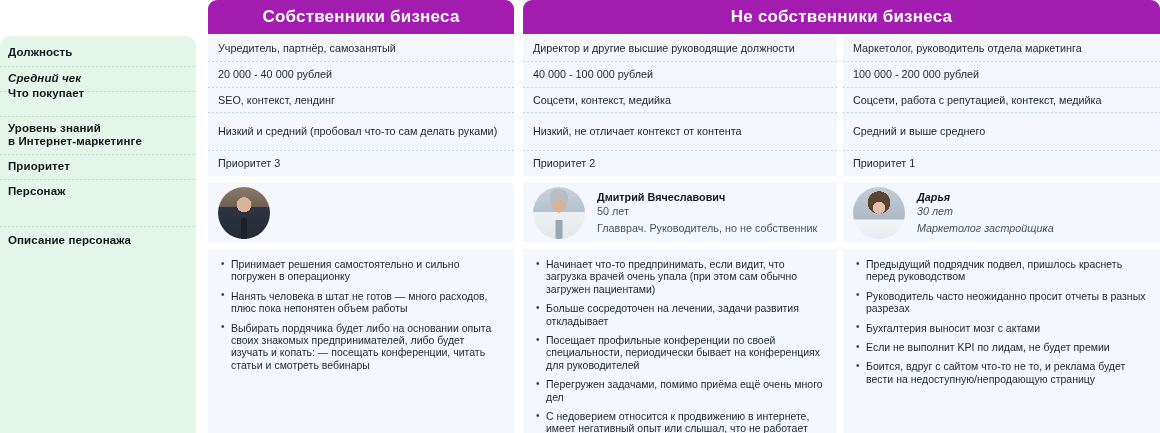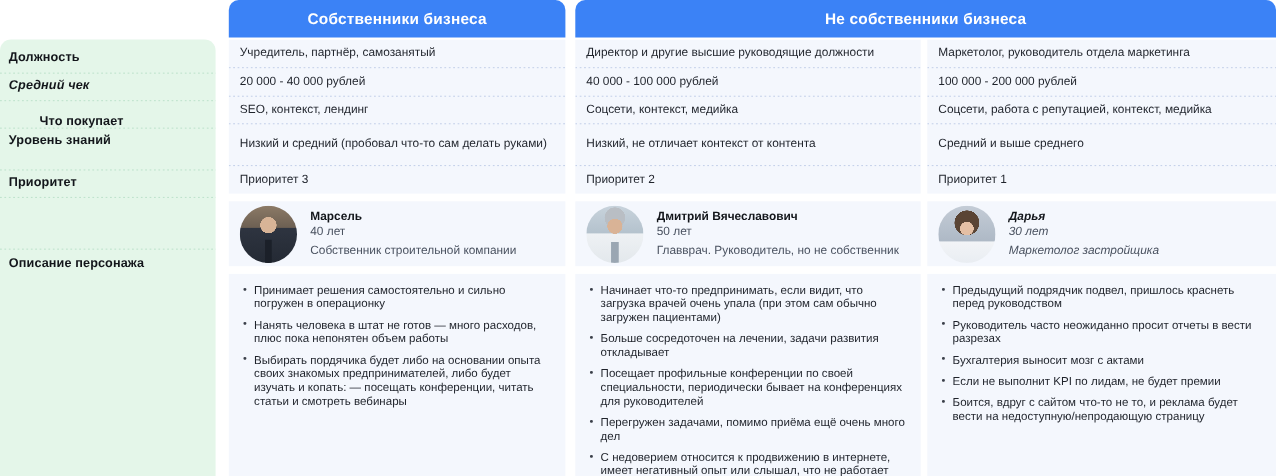--- a/index.html
+++ b/index.html
@@ -24,23 +24,23 @@
     font-size:11.5px;font-weight:bold;color:#13161b;
     line-height:13px;letter-spacing:.1px;
   }
   .lblsep{position:absolute;left:0;right:0;height:1px;
     background-image:linear-gradient(to right,#bfe3cd 0 2px,transparent 2px 4px);
     background-size:4px 1px;background-repeat:repeat-x;}
 
   
   .hdr{
     position:absolute;top:0;height:34px;
-    background:#3b82f6;border-radius:9px 9px 0 0;
+    background:#a21caf;border-radius:9px 9px 0 0;
     display:flex;align-items:center;justify-content:center;
-    color:#fff;font-size:14px;font-weight:bold;letter-spacing:.2px;
+    color:#fff;font-size:17px;font-weight:bold;letter-spacing:.2px;
   }
   #hdr1{left:208px;width:306px;}
   #hdr2{left:523px;width:637px;}
 
   
   .col{position:absolute;top:36px;}
   #col1{left:208px;width:306px;}
   #col2{left:523px;width:314px;}
   #col3{left:843px;width:317px;}
 
@@ -99,26 +99,28 @@
 </head>
 <body>
 
 <div class="board">
 
   <div class="labelcol">
     <div class="lbl" style="top:10px;">Должность</div>
     <div class="lblsep" style="top:30px;"></div>
     <div class="lbl" style="top:36px;font-style:italic;">Средний чек</div>
     <div class="lblsep" style="top:55px;"></div>
-    <div class="lbl" style="top:69px;margin-left:28px;">Что покупает</div>
+    <div class="lbl" style="top:51px;">Что покупает</div>
     <div class="lblsep" style="top:80px;"></div>
     <div class="lbl" style="top:86px;">Уровень знаний</div>
+    <div class="lbl" style="top:99px;">в Интернет-маркетинге</div>
     <div class="lblsep" style="top:118px;"></div>
     <div class="lbl" style="top:124px;">Приоритет</div>
     <div class="lblsep" style="top:143px;"></div>
+    <div class="lbl" style="top:149px;">Персонаж</div>
     <div class="lblsep" style="top:190px;"></div>
     <div class="lbl" style="top:198px;">Описание персонажа</div>
   </div>
 
   <div class="hdr" id="hdr1">Собственники бизнеса</div>
   <div class="hdr" id="hdr2">Не собственники бизнеса</div>
 
   <div class="col" id="col1">
     <div class="cellgrp">
       <div class="cell" style="height:25px;">Учредитель, партнёр, самозанятый</div>
@@ -128,25 +130,20 @@
       <div class="cell" style="height:24px;">SEO, контекст, лендинг</div>
       <div class="rowsep"></div>
       <div class="cell" style="height:37px;">Низкий и средний (пробовал что-то сам делать руками)</div>
       <div class="rowsep"></div>
       <div class="cell" style="height:25px;text-align:right;">Приоритет 3</div>
     </div>
     <div class="gap"></div>
     <div class="cellgrp">
       <div class="persona" style="height:59px;box-sizing:border-box;">
         <div class="avatar av-a"></div>
-        <div>
-          <div class="pname">Марсель</div>
-          <div class="page">40 лет</div>
-          <div class="prole">Собственник строительной компании</div>
-        </div>
       </div>
     </div>
     <div class="gap"></div>
     <div class="cellgrp" style="height:265px;">
       <div class="desc">
         <ul>
           <li>Принимает решения самостоятельно и сильно погружен в операционку</li>
           <li>Нанять человека в штат не готов — много расходов, плюс пока непонятен объем работы</li>
           <li>Выбирать пордячика будет либо на основании опыта своих знакомых предпринимателей, либо будет изучать и копать: — посещать конференции, читать статьи и смотреть вебинары</li>
         </ul>
@@ -213,21 +210,21 @@
           <div class="page">30 лет</div>
           <div class="prole">Маркетолог застройщика</div>
         </div>
       </div>
     </div>
     <div class="gap"></div>
     <div class="cellgrp" style="height:265px;">
       <div class="desc">
         <ul>
           <li>Предыдущий подрядчик подвел, пришлось краснеть перед руководством</li>
-          <li>Руководитель часто неожиданно просит отчеты в вести разрезах</li>
+          <li>Руководитель часто неожиданно просит отчеты в разных разрезах</li>
           <li>Бухгалтерия выносит мозг с актами</li>
           <li>Если не выполнит KPI по лидам, не будет премии</li>
           <li>Боится, вдруг с сайтом что-то не то, и реклама будет вести на недоступную/непродающую страницу</li>
         </ul>
       </div>
     </div>
   </div>
 
 </div>
 

